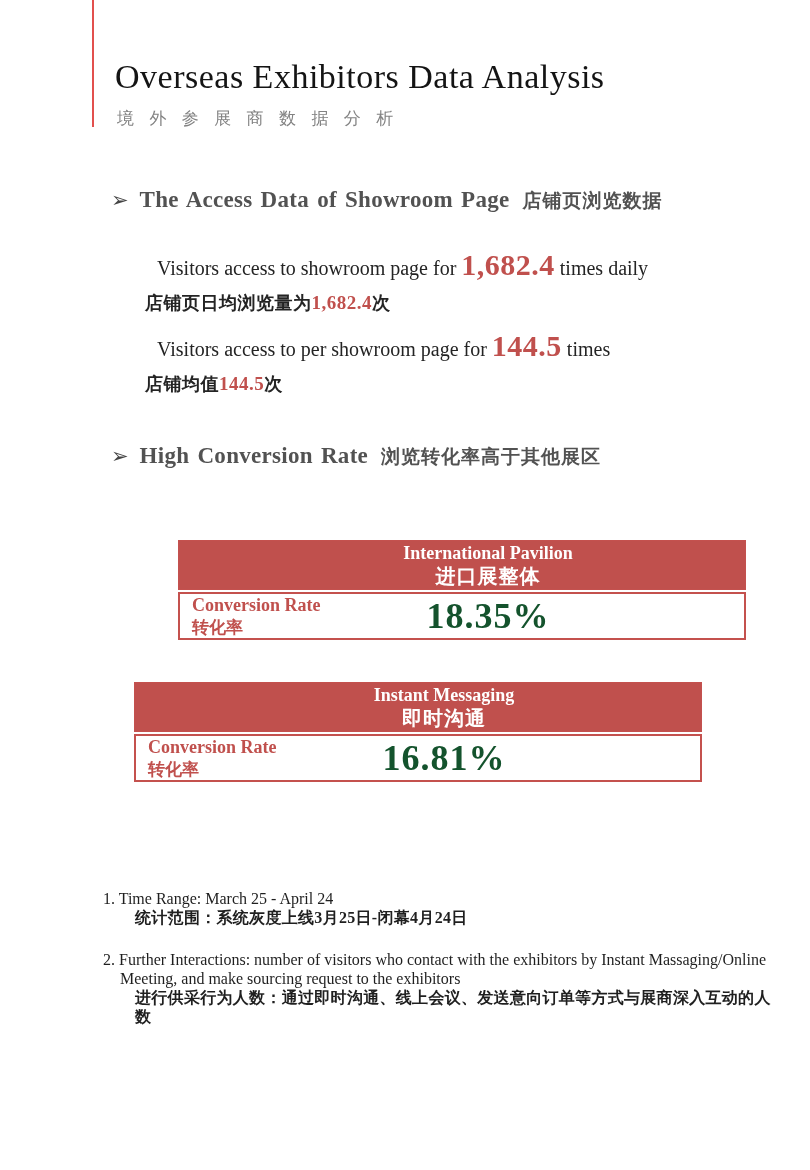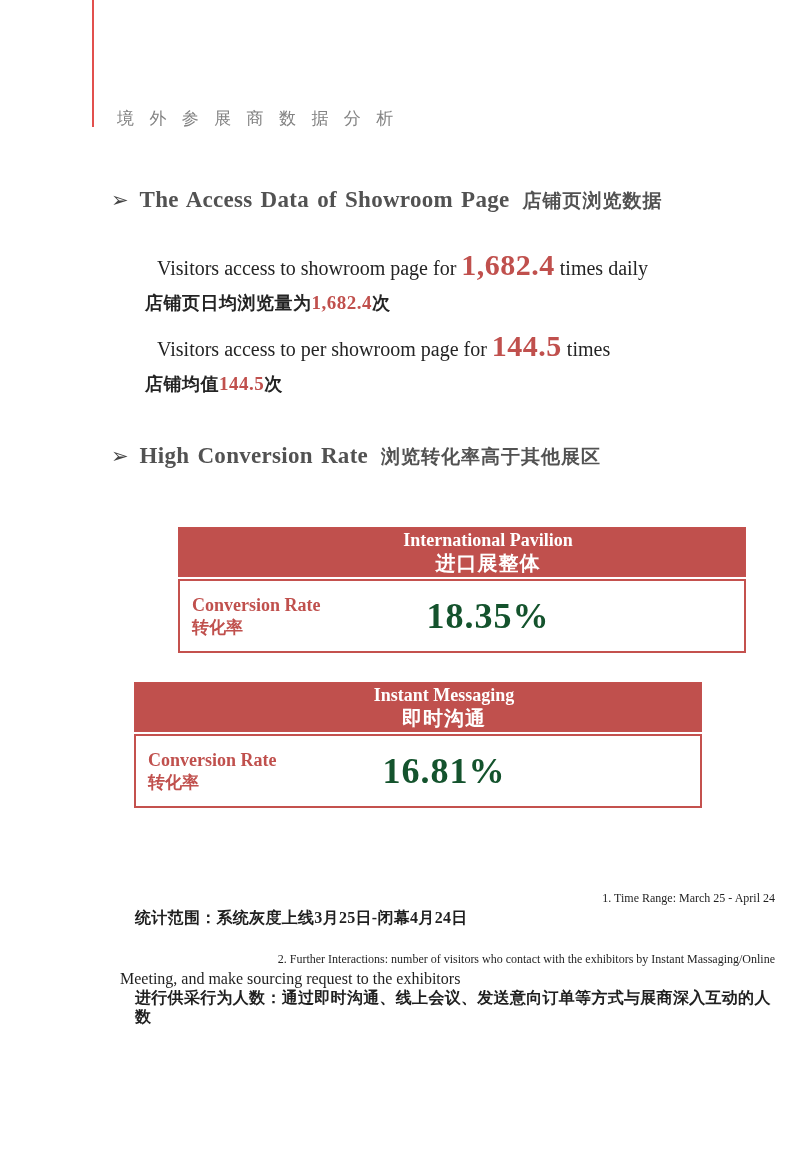--- a/index.html
+++ b/index.html
@@ -37,59 +37,60 @@
   .stat-zh {
     position:absolute; left:145px; font-size:18px; font-weight:bold; color:#242424;
     white-space:nowrap; font-family:"DejaVu Sans", sans-serif; letter-spacing:0.5px; line-height:1.3;
   }
   .stat-zh .num { color:#C0504D; font-family:"Liberation Serif", serif; font-size:19px; }
   #stat1-zh { top:291px; }
   #stat2-zh { top:372px; }
 
   
   .ctable { position:absolute; left:134px; width:568px; }
-  #table-0 { top:527px;padding-left:44px; }
+  #table-0 { top:540px;padding-left:44px; }
   #table-1 { top:682px; }
   .ct-header {
     box-sizing:border-box; height:50px; background:#C0504D; color:#ffffff;
     display:flex; flex-direction:column; justify-content:center; text-align:center;
     padding-left:52px; border:1px solid #C4514E;
   }
   .ct-title-en { font-size:18px; font-weight:bold; line-height:22px; }
   .ct-title-zh { font-size:20px; font-weight:bold; line-height:24px; font-family:"DejaVu Sans", sans-serif; letter-spacing:1px; }
   .ct-body {
-    position:relative; box-sizing:border-box; margin-top:2px; height:74px;
+    position:relative; box-sizing:border-box; margin-top:2px; height:48px;
     border:2px solid #C4514E; background:#ffffff;
   }
   .ct-label { position:absolute; left:12px; top:50%; transform:translateY(-50%); color:#C0504D; }
   .ct-label-en { font-size:18px; font-weight:bold; line-height:21px; }
   .ct-label-zh { font-size:17px; font-weight:bold; line-height:22px; font-family:"DejaVu Sans", sans-serif; }
   .ct-value {
     height:100%; display:flex; align-items:center; justify-content:center;
     padding-left:52px; font-size:36px; font-weight:bold; color:#14532d; letter-spacing:1px;
   }
 
   
   .footnote { position:absolute; left:103px; width:672px; color:#1f1f1f; }
   #fn-0 { top:889px; }
   #fn-1 { top:950px; }
-  .fn-line { font-size:12px; line-height:19px;text-align:right; }
+  .fn-line { font-size:16px; line-height:19px; }
   .fn-cont { font-size:16px; line-height:19px; margin-left:17px; }
   .fn-zh {
     font-size:16px; line-height:19px; margin-left:32px; font-weight:bold;
     font-family:Liberation Serif, serif; letter-spacing:0.3px;
   }
 </style>
 </head>
 <body>
 
 <div class="page">
 
   <div class="accent-line"></div>
 
+  <div class="title">Overseas Exhibitors Data Analysis</div>
   <div class="subtitle">境 外 参 展 商 数 据 分 析</div>
 
   <div class="heading" id="heading-access">
     <span class="arrow">➢</span><span class="h-en">The Access Data of Showroom Page</span><span class="h-zh">店铺页浏览数据</span>
   </div>
 
   <div class="stat-en" id="stat1-en">
     <span>Visitors access to showroom page for </span><span class="big">1,682.4</span><span> times daily</span>
   </div>
 

